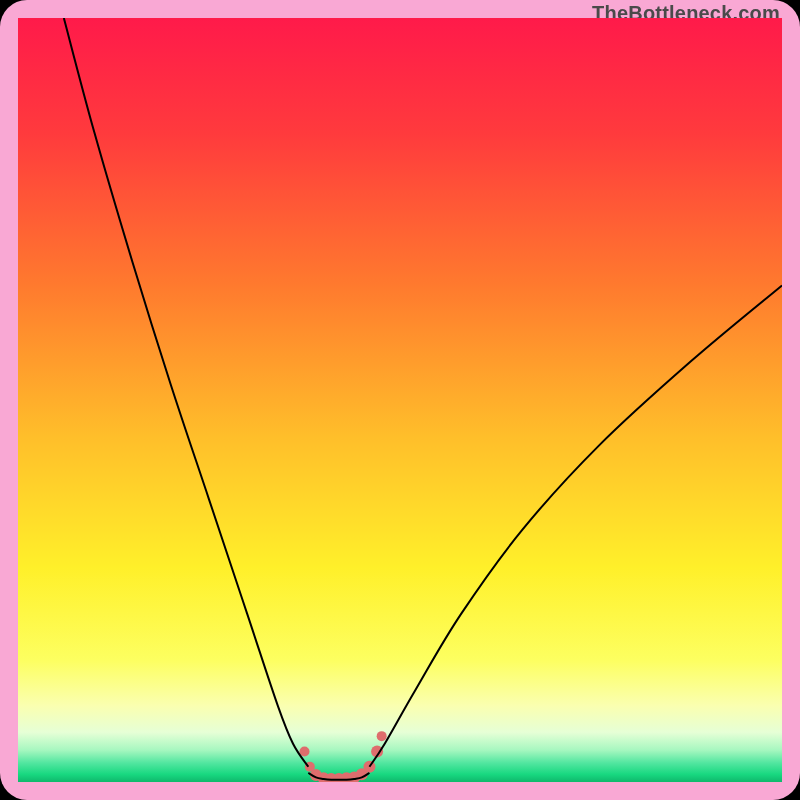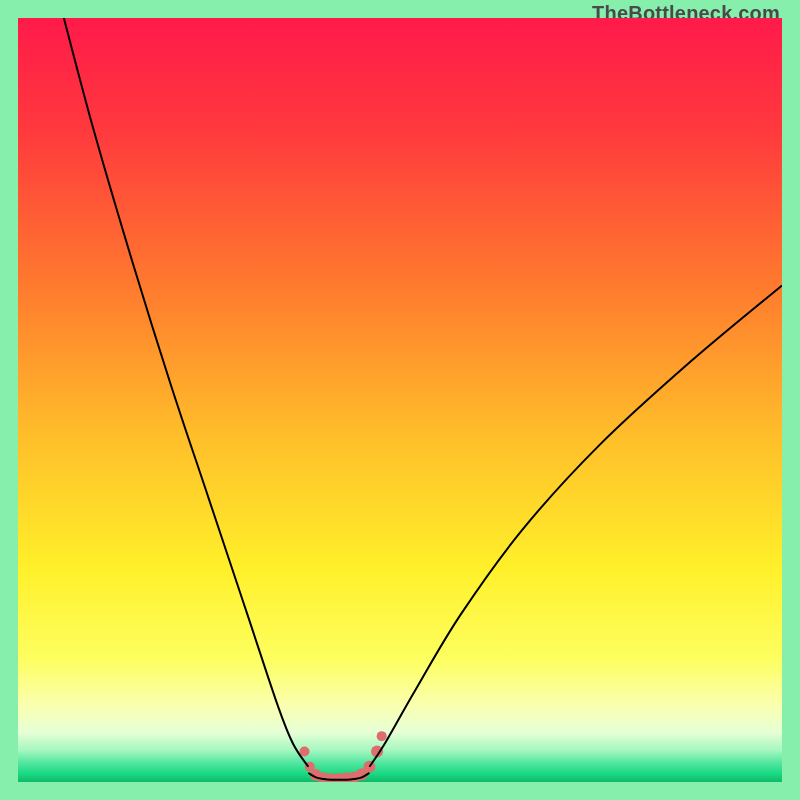--- a/index.html
+++ b/index.html
@@ -8,21 +8,22 @@
     width: 800px;
     height: 800px;
     overflow: hidden;
     background: #000;
     font-family: -apple-system, BlinkMacSystemFont, "Segoe UI", Arial, sans-serif;
   }
   .frame {
     position: relative;
     width: 800px;
     height: 800px;
-    background: #86efac;
+    background: #f9a8d4;
+    border-radius: 27px;
   }
   .plot-area {
     position: absolute;
     left: 18px;
     top: 18px;
     width: 764px;
     height: 764px;
   }
   .gradient {
     position: absolute;

